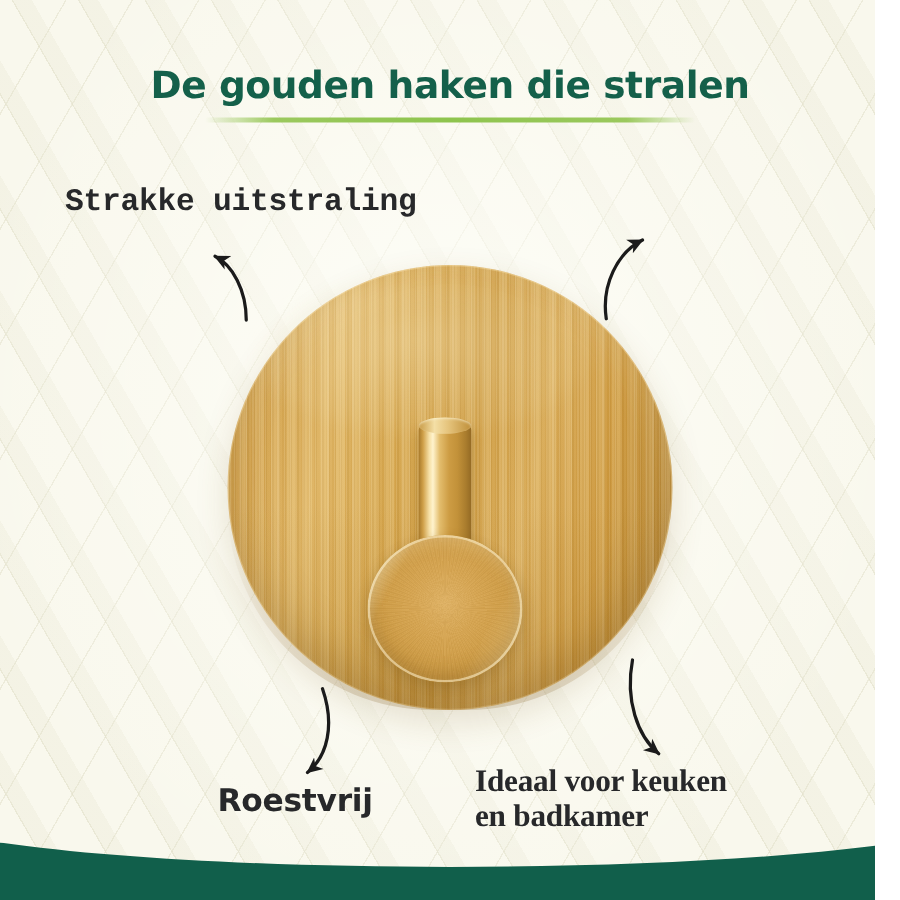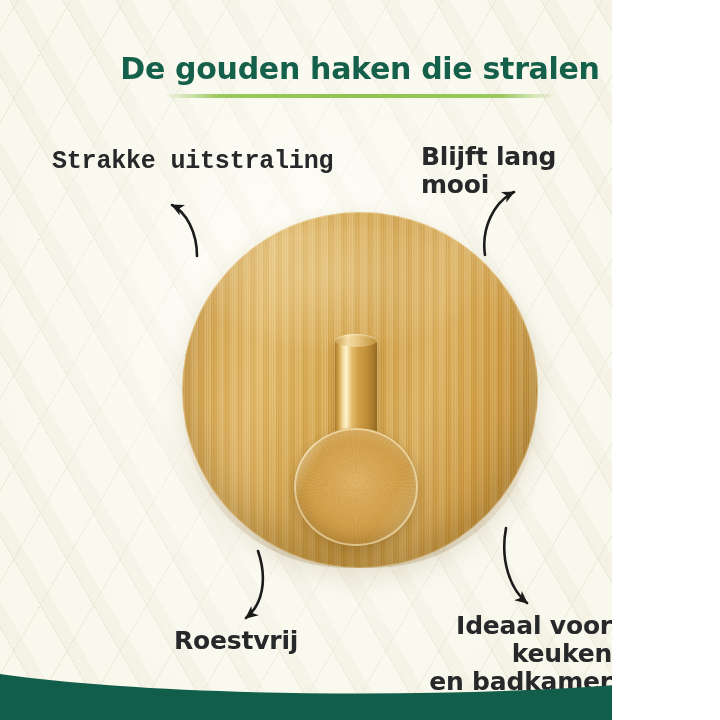--- a/index.html
+++ b/index.html
@@ -3,21 +3,21 @@
 <meta charset="utf-8">
 <title>Product Infographic</title>
 <style>
   html, body {
     margin: 0;
     padding: 0;
     background: #ffffff;
   }
   #stage {
     position: relative;
-    width: 612px;
+    width: 700px;
     height: 720px;
     overflow: hidden;
     background: #f9f8ed;
     font-family: "DejaVu Sans", "Liberation Sans", sans-serif;
     -webkit-font-smoothing: antialiased;
   }
 
   
   #bg-texture {
     position: absolute;
@@ -87,21 +87,21 @@
     color: #27282a;
     font-size: 25px;
     font-weight: 700;
     letter-spacing: -0.2px;
     line-height: 1.12;
     white-space: pre-line;
   }
   #label-tl { top: 148px; left: 52px; font-family: Liberation Mono, monospace; }
   #label-tr { top: 143px; left: 421px; }
   #label-bl { top: 627px; left: 130px; margin-left: 44px; }
-  #label-br { top: 612px; left: 394px; text-align: right; }
+  #label-br { top: 612px; left: 380px; text-align: left; font-family: Liberation Serif, serif; }
 
   
   #arrow-layer {
     position: absolute;
     inset: 0;
     pointer-events: none;
   }
 
   
   #product {
@@ -295,21 +295,20 @@
     <div id="disc-bottom-shade"></div>
     <div id="knob-shadow"></div>
     <div id="stem"></div>
     <div id="stem-cap"></div>
     <div id="knob"></div>
     <div id="knob-rim-hi"></div>
   </div>
 
   <div class="feature-label" id="label-tl">Strakke uitstraling</div>
 
-  <div class="feature-label" id="label-tr">Blijft lang mooi</div>
 
   <div class="feature-label" id="label-bl">Roestvrij</div>
 
   <div class="feature-label" id="label-br">Ideaal voor keuken
 en badkamer</div>
 
   <svg id="arrow-layer" width="720" height="720" viewBox="0 0 720 720">
     <defs>
       <marker id="ah" viewBox="0 0 10 10" refX="8.6" refY="5" markerWidth="5.2" markerHeight="5.2" orient="auto-start-reverse">
         <path d="M 0 0.6 L 9.4 5 L 0 9.4 L 2.6 5 Z" fill="#1b1b1b"></path>

